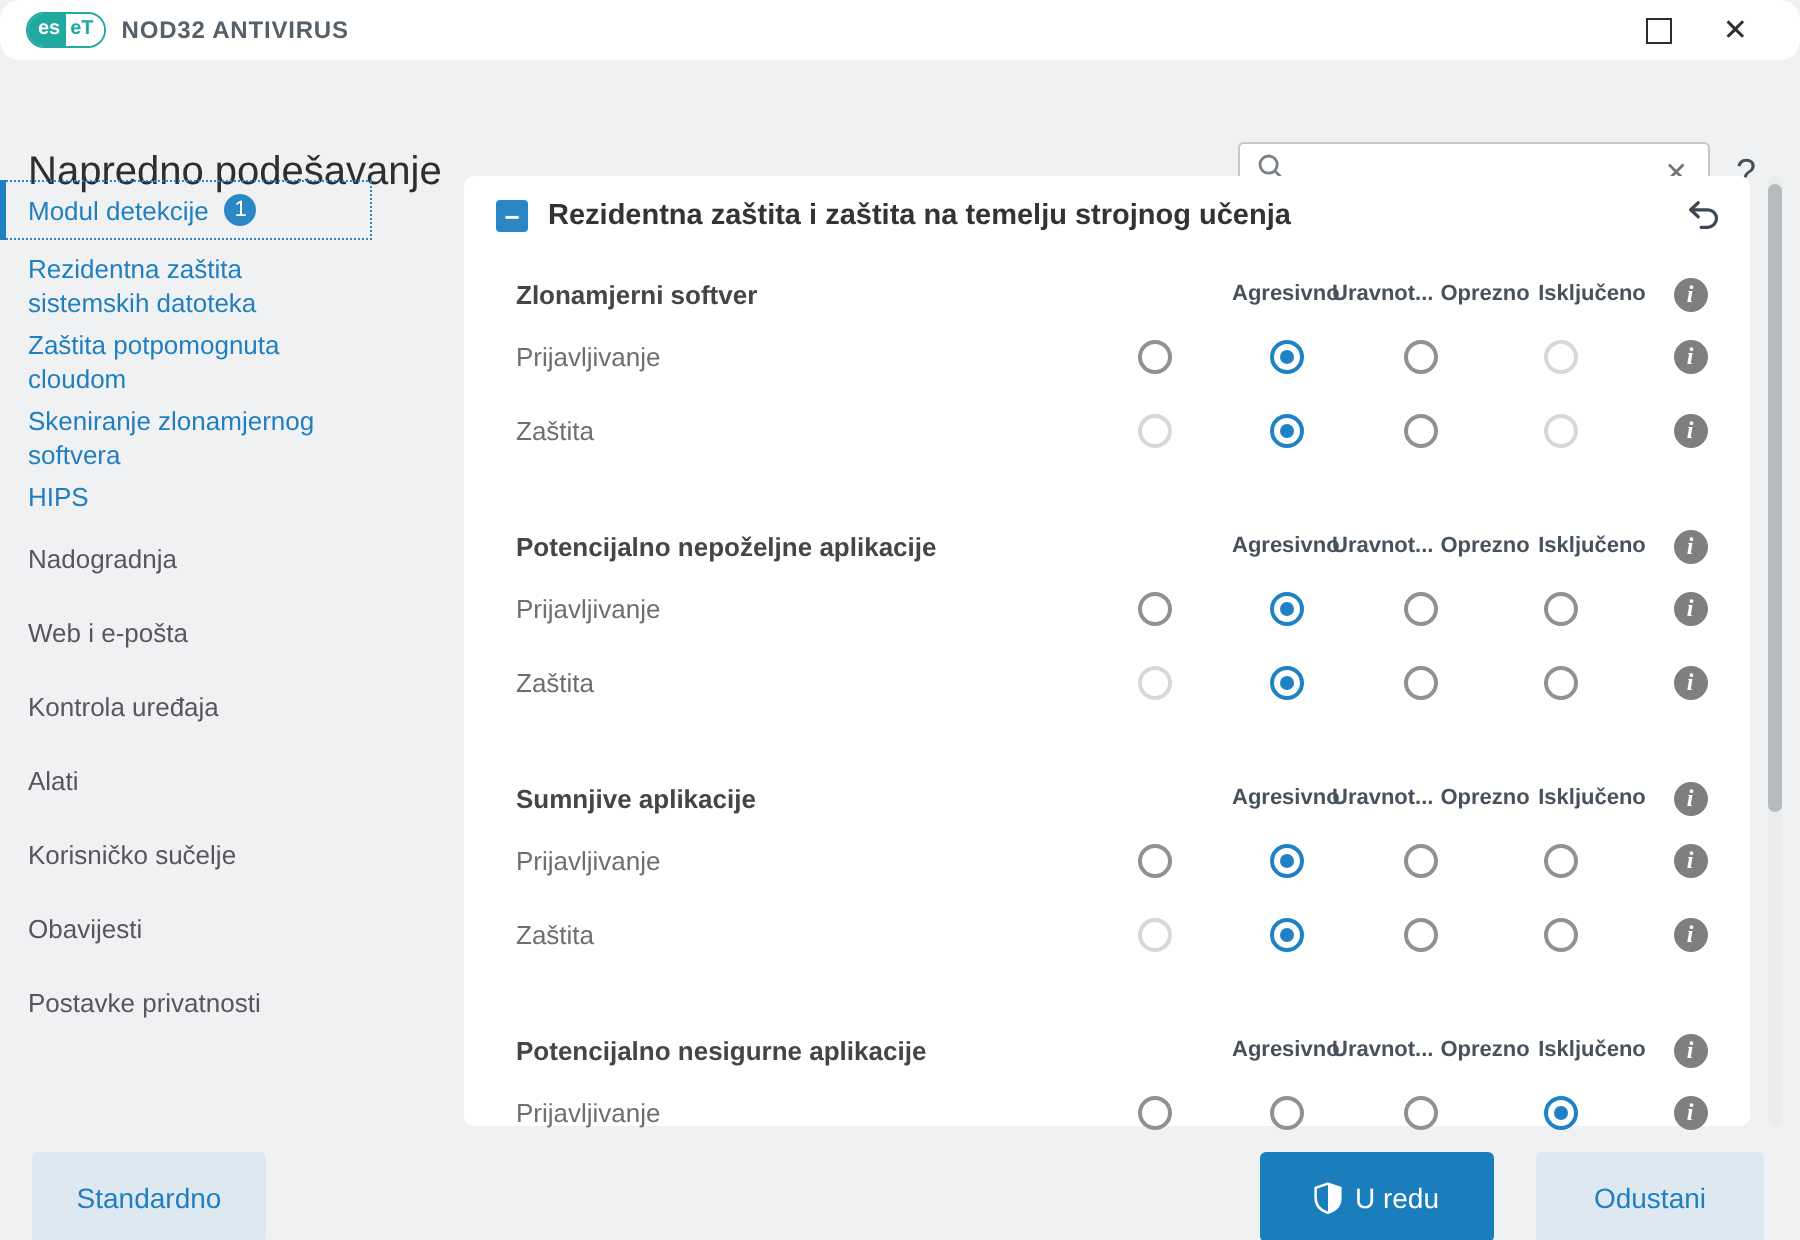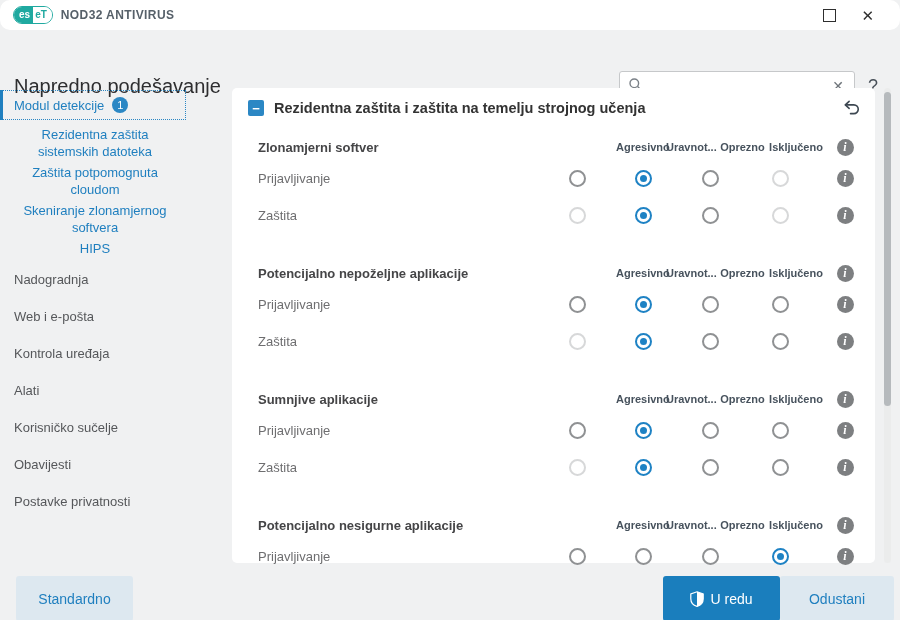--- a/index.html
+++ b/index.html
@@ -31,21 +31,21 @@
   .clear-x{color:#6e747a;font-size:14px;cursor:pointer;padding:0 2px;}
   .help-q{font-size:18px;color:#474f58;cursor:pointer;}
   
   .sidebar{position:absolute;top:87px;left:0;width:212px;bottom:57px;padding:3px 0 0 0;}
   .snav{font-size:13px;padding-left:14px;cursor:pointer;}
   .snav.selected{position:relative;color:#1F7FBF;border:1px dotted #2B87C4;margin:0 26px 6px 0;
     padding:6px 6px 6px 13px;display:flex;align-items:center;gap:8px;}
   .snav.selected::before{content:"";position:absolute;left:-1px;top:-1px;bottom:-1px;width:3px;background:#1F7FBF;}
   .badge{width:16px;height:16px;border-radius:50%;background:#2B87C4;color:#fff;font-size:11px;
     display:inline-flex;align-items:center;justify-content:center;flex:0 0 auto;}
-  .snav.link{color:#1F7FBF;line-height:17px;margin-bottom:4px;padding-right:36px;text-align:center;}
+  .snav.link{color:#1F7FBF;line-height:17px;margin-bottom:4px;padding-right:36px;}
   .snav.plain{color:#55575a;line-height:15px;padding-top:11px;padding-bottom:11px;}
   
   .panel{position:absolute;top:88px;left:232px;width:643px;height:475px;background:#fff;
     border-radius:5px;padding:0 8px 0 16px;box-sizing:border-box;}
   .panel-head{display:flex;align-items:center;height:36px;margin-top:2px;}
   .minus-box{width:16px;height:16px;background:#2B87C4;border-radius:2px;color:#fff;
     display:inline-flex;align-items:center;justify-content:center;font-size:13px;font-weight:bold;
     cursor:pointer;flex:0 0 auto;line-height:1;}
   .panel-title{margin-left:10px;font-size:14.5px;font-weight:bold;color:#333;flex:1;}
   .undo-btn{cursor:pointer;margin-right:6px;display:inline-flex;}
@@ -68,21 +68,21 @@
     display:inline-flex;align-items:center;justify-content:center;cursor:pointer;}
   
   .vscroll{position:absolute;top:88px;right:9px;width:7px;height:475px;background:#ebecec;border-radius:4px;}
   .vthumb{position:absolute;top:4px;left:0;width:7px;height:314px;background:#b6babd;border-radius:4px;cursor:pointer;}
   
   .btn{height:45px;border:none;border-radius:3px;font-size:14px;cursor:pointer;
     font-family:"Liberation Sans",sans-serif;display:inline-flex;align-items:center;justify-content:center;}
   .btn-light{background:#dde8f0;color:#1F7FBF;}
   .btn-primary{background:#1A7EBD;color:#fff;gap:6px;}
   .footer-left{position:absolute;left:16px;top:576px;}
-  .footer-right{position:absolute;right:6px;top:576px;display:flex;padding-left:36px;}
+  .footer-right{position:absolute;right:18px;top:576px;display:flex;gap:21px;padding-left:36px;}
   #btn-standard{width:117px;}
   #btn-ok{width:117px;}
   #btn-cancel{width:114px;}
 </style>
 </head>
 <body>
 
 <div class="titlebar">
   <span class="logo-pill">
     <span class="logo-left">es</span>

